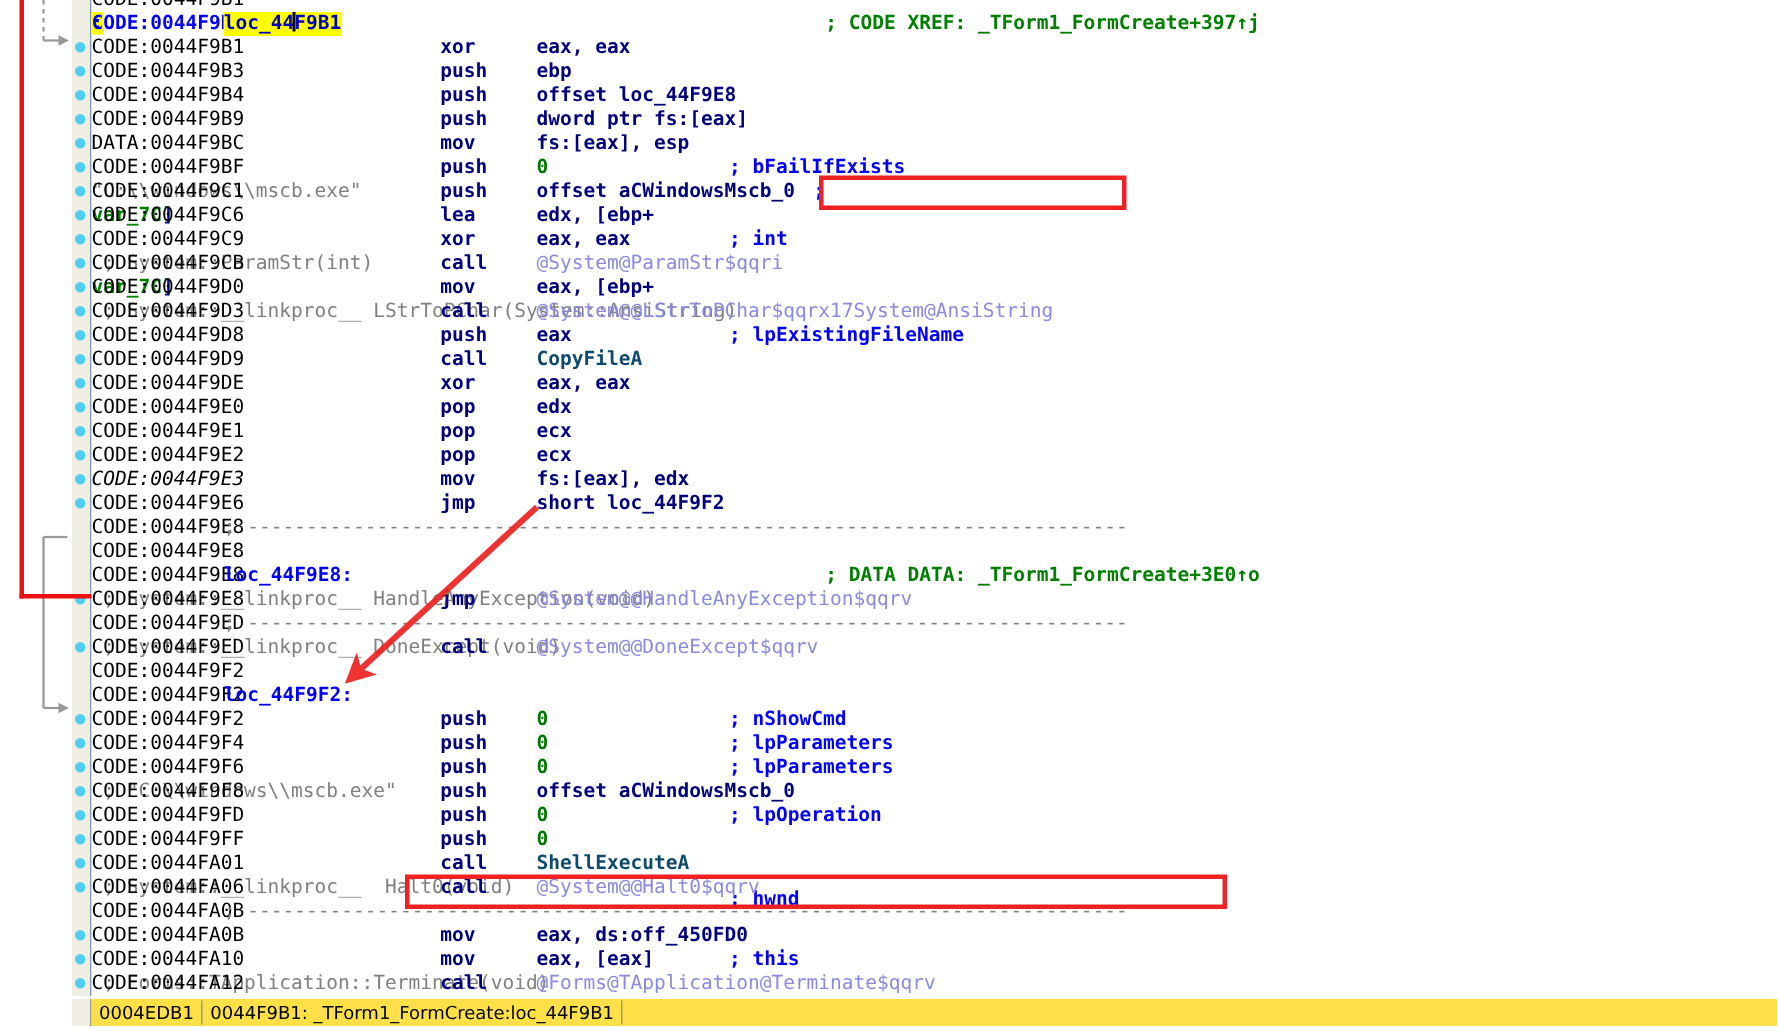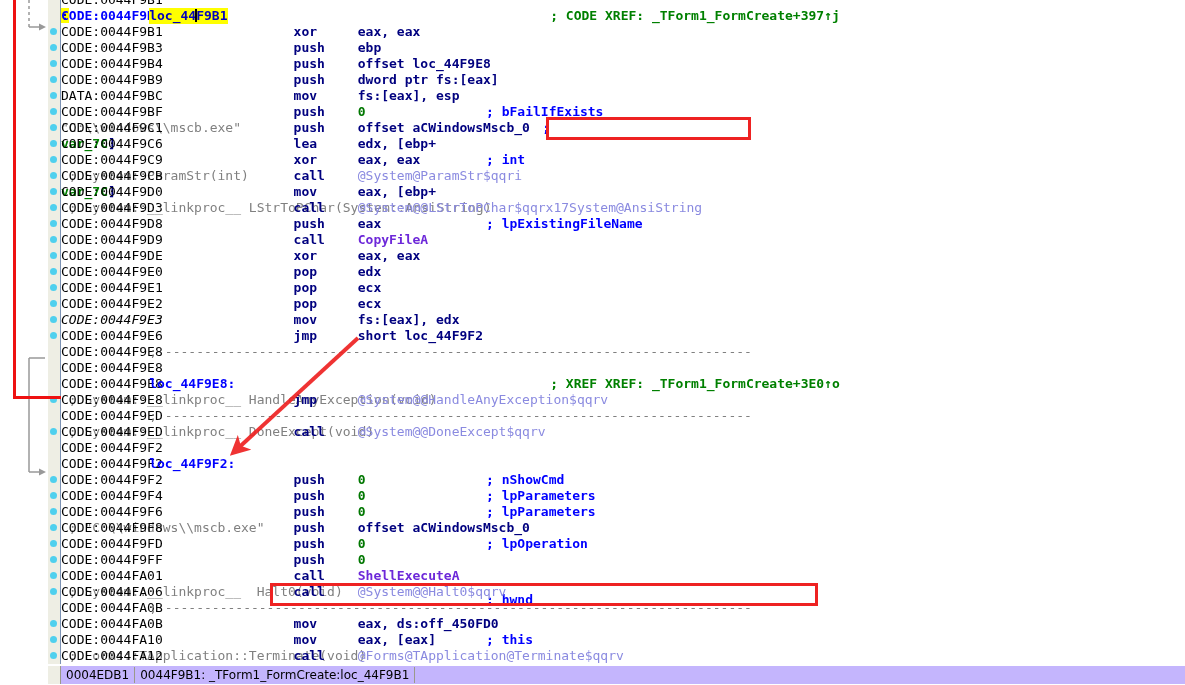--- a/index.html
+++ b/index.html
@@ -79,21 +79,21 @@
   }
 
   .addr      { color: #000000; }
   .addr-hl   { color: #0000ff; font-weight: bold; }
   .lbl       { color: #0000ff; font-weight: bold; }
   .lbl-hl    { color: #0000c0; font-weight: bold; background: #ffff00; }
   .mn        { color: #00007f; font-weight: bold; }
   .op        { color: #00007f; font-weight: bold; }
   .num       { color: #007700; font-weight: bold; }
   .var       { color: #008000; font-weight: bold; }
-  .api       { color: #6d28d9; font-weight: bold; }
+  .api       { color: #0c4a6e; font-weight: bold; }
   .sysfn     { color: #8a8ae0; }
   .cmt       { color: #0000ff; font-weight: bold; }
   .xref      { color: #008000; font-weight: bold; }
   .gcmt      { color: #808080; }
   .sep       { color: #808080; }
 
   .caret {
     display: inline-block;
     width: 0;
     border-left: 2px solid #000;
@@ -108,21 +108,21 @@
     left: 0; top: 664px;
     width: 1185px;
     height: 21px;
     background: #ffffff;
   }
   #status-inner {
     position: absolute;
     left: 61px; top: 2px;
     height: 18px;
     width: 1124px;
-    background: #c4b5fd;
+    background: #fde047;
     display: flex;
     align-items: center;
     font-family: "DejaVu Sans", "Liberation Sans", sans-serif;
     font-size: 12px;
     color: #000000;
   }
   #status-left-pad {
     position: absolute;
     left: 48px; top: 2px;
     width: 13px; height: 18px;
@@ -233,21 +233,21 @@
       <div class="row" style="position: absolute; left: 0px; top: 216px; width: 1124px;"><span class="addr" style="position: absolute; left: 0px;">CODE:0044F9D8</span><span class="mn" style="position: absolute; left: 232.58px;">push</span><span class="op" style="position: absolute; left: 296.74px;">eax</span><span class="cmt" style="position: absolute; left: 425.06px;">; lpExistingFileName</span></div>
       <div class="row" style="position: absolute; left: 0px; top: 232px; width: 1124px;"><span class="addr" style="position: absolute; left: 0px;">CODE:0044F9D9</span><span class="mn" style="position: absolute; left: 232.58px;">call</span><span class="api" style="position: absolute; left: 296.74px;">CopyFileA</span></div>
       <div class="row" style="position: absolute; left: 0px; top: 248px; width: 1124px;"><span class="addr" style="position: absolute; left: 0px;">CODE:0044F9DE</span><span class="mn" style="position: absolute; left: 232.58px;">xor</span><span class="op" style="position: absolute; left: 296.74px;">eax, eax</span></div>
       <div class="row" style="position: absolute; left: 0px; top: 264px; width: 1124px;"><span class="addr" style="position: absolute; left: 0px;">CODE:0044F9E0</span><span class="mn" style="position: absolute; left: 232.58px;">pop</span><span class="op" style="position: absolute; left: 296.74px;">edx</span></div>
       <div class="row" style="position: absolute; left: 0px; top: 280px; width: 1112px;"><span class="addr" style="position: absolute; left: 0px;">CODE:0044F9E1</span><span class="mn" style="position: absolute; left: 232.58px;">pop</span><span class="op" style="position: absolute; left: 296.74px;">ecx</span></div>
       <div class="row" style="position: absolute; left: 0px; top: 296px; width: 1124px;"><span class="addr" style="position: absolute; left: 0px;">CODE:0044F9E2</span><span class="mn" style="position: absolute; left: 232.58px;">pop</span><span class="op" style="position: absolute; left: 296.74px;">ecx</span></div>
       <div class="row" style="position: absolute; left: 0px; top: 312px; width: 1124px;"><span class="addr" style="position: absolute; left: 0px; font-style: italic;">CODE:0044F9E3</span><span class="mn" style="position: absolute; left: 232.58px;">mov</span><span class="op" style="position: absolute; left: 296.74px;">fs:[eax], edx</span></div>
       <div class="row" style="position: absolute; left: 0px; top: 328px; width: 1124px;"><span class="addr" style="position: absolute; left: 0px;">CODE:0044F9E6</span><span class="mn" style="position: absolute; left: 232.58px;">jmp</span><span class="op" style="position: absolute; left: 296.74px;">short loc_44F9F2</span></div>
       <div class="row" style="position: absolute; left: 0px; top: 344px; width: 1124px;"><span class="addr" style="position: absolute; left: 0px;">CODE:0044F9E8</span><span class="sep" style="position: absolute; left: 88.22px;">; ---------------------------------------------------------------------------</span></div>
       <div class="row" style="position: absolute; left: 0px; top: 360px; width: 1124px;"><span class="addr" style="position: absolute; left: 0px;">CODE:0044F9E8</span></div>
-      <div class="row" style="position: absolute; left: 0px; top: 376px; width: 1124px;"><span class="addr" style="position: absolute; left: 0px;">CODE:0044F9E8</span><span class="lbl" style="position: absolute; left: 88.22px;">loc_44F9E8:</span><span class="xref" style="position: absolute; left: 489.22px;">; XREF XREF: _TForm1_FormCreate+3E0↑o</span></div>
+      <div class="row" style="position: absolute; left: 0px; top: 376px; width: 1124px;"><span class="addr" style="position: absolute; left: 0px;">CODE:0044F9E8</span><span class="lbl" style="position: absolute; left: 88.22px;">loc_44F9E8:</span><span class="xref" style="position: absolute; left: 489.22px;">; DATA DATA: _TForm1_FormCreate+3E0↑o</span></div>
       <div class="row" style="position: absolute; left: 0px; top: 392px; width: 1124px;"><span class="addr" style="position: absolute; left: 0px;">CODE:0044F9E8</span><span class="mn" style="position: absolute; left: 232.58px;">jmp</span><span class="sysfn" style="position: absolute; left: 296.74px;">@System@@HandleAnyException$qqrv</span><span class="gcmt" style="position: static;"> ; System::__linkproc__ HandleAnyException(void)</span></div>
       <div class="row" style="position: absolute; left: 0px; top: 408px; width: 1124px;"><span class="addr" style="position: absolute; left: 0px;">CODE:0044F9ED</span><span class="sep" style="position: absolute; left: 88.22px;">; ---------------------------------------------------------------------------</span></div>
       <div class="row" style="position: absolute; left: 0px; top: 424px; width: 1124px;"><span class="addr" style="position: absolute; left: 0px;">CODE:0044F9ED</span><span class="mn" style="position: absolute; left: 232.58px;">call</span><span class="sysfn" style="position: absolute; left: 296.74px;">@System@@DoneExcept$qqrv</span><span class="gcmt" style="position: static;"> ; System::__linkproc__ DoneExcept(void)</span></div>
       <div class="row" style="position: absolute; left: 0px; top: 440px; width: 1124px;"><span class="addr" style="position: absolute; left: 0px;">CODE:0044F9F2</span></div>
       <div class="row" style="position: absolute; left: 0px; top: 456px; width: 1124px;"><span class="addr" style="position: absolute; left: 0px;">CODE:0044F9F2</span><span class="lbl" style="position: absolute; left: 88.22px;">loc_44F9F2:</span></div>
       <div class="row" style="position: absolute; left: 0px; top: 472px; width: 1124px;"><span class="addr" style="position: absolute; left: 0px;">CODE:0044F9F2</span><span class="mn" style="position: absolute; left: 232.58px;">push</span><span class="num" style="position: absolute; left: 296.74px;">0</span><span class="cmt" style="position: absolute; left: 425.06px;">; nShowCmd</span></div>
       <div class="row" style="position: absolute; left: 0px; top: 488px; width: 1124px;"><span class="addr" style="position: absolute; left: 0px;">CODE:0044F9F4</span><span class="mn" style="position: absolute; left: 232.58px;">push</span><span class="num" style="position: absolute; left: 296.74px;">0</span><span class="cmt" style="position: absolute; left: 425.06px;">; lpParameters</span></div>
       <div class="row" style="position: absolute; left: 0px; top: 504px; width: 1124px;"><span class="addr" style="position: absolute; left: 0px;">CODE:0044F9F6</span><span class="mn" style="position: absolute; left: 232.58px;">push</span><span class="num" style="position: absolute; left: 296.74px;">0</span><span class="cmt" style="position: absolute; left: 425.06px;">; lpParameters</span></div>
       <div class="row" style="position: absolute; left: 0px; top: 520px; width: 1124px;"><span class="addr" style="position: absolute; left: 0px;">CODE:0044F9F8</span><span class="mn" style="position: absolute; left: 232.58px;">push</span><span class="op" style="position: absolute; left: 296.74px;">offset aCWindowsMscb_0</span><span class="gcmt" style="position: static;"> ; "C:\\windows\\mscb.exe"</span></div>
       <div class="row" style="position: absolute; left: 0px; top: 536px; width: 1124px;"><span class="addr" style="position: absolute; left: 0px;">CODE:0044F9FD</span><span class="mn" style="position: absolute; left: 232.58px;">push</span><span class="num" style="position: absolute; left: 296.74px;">0</span><span class="cmt" style="position: absolute; left: 425.06px;">; lpOperation</span></div>

